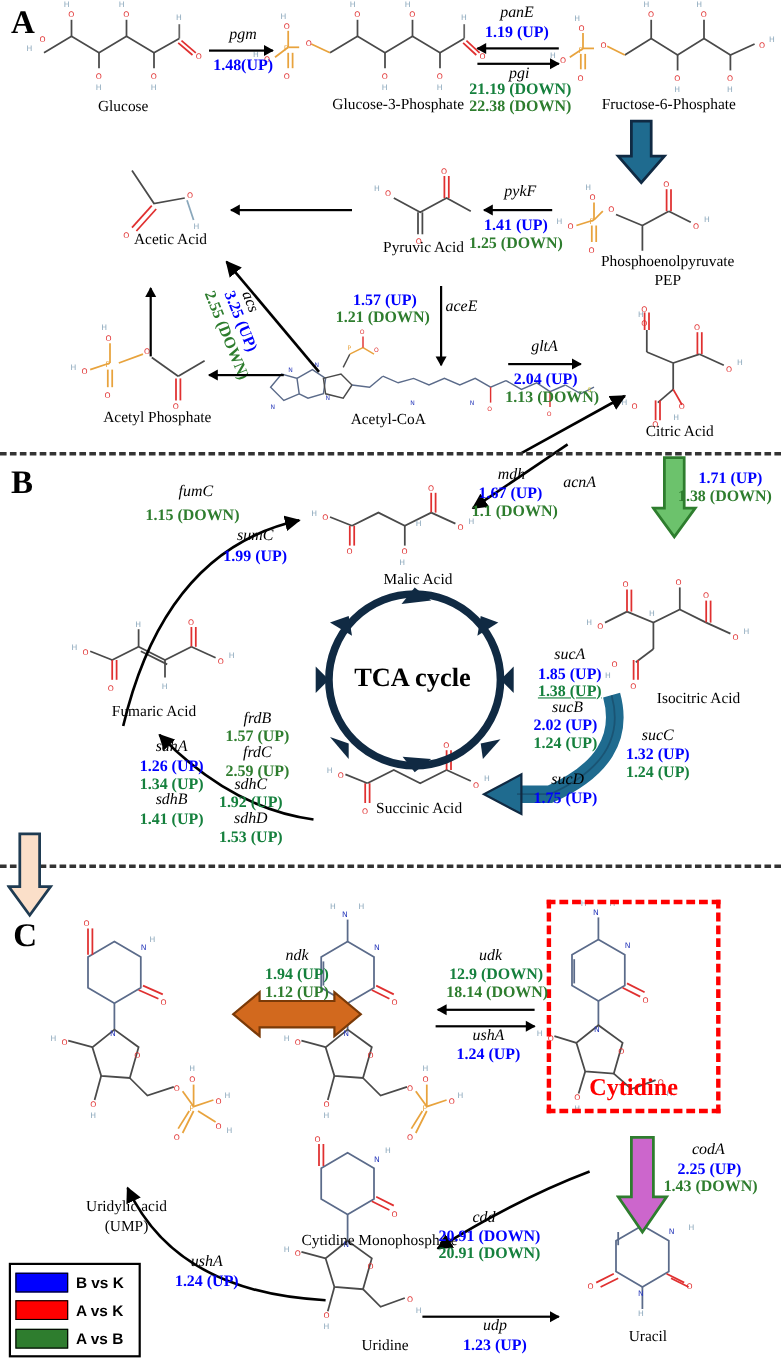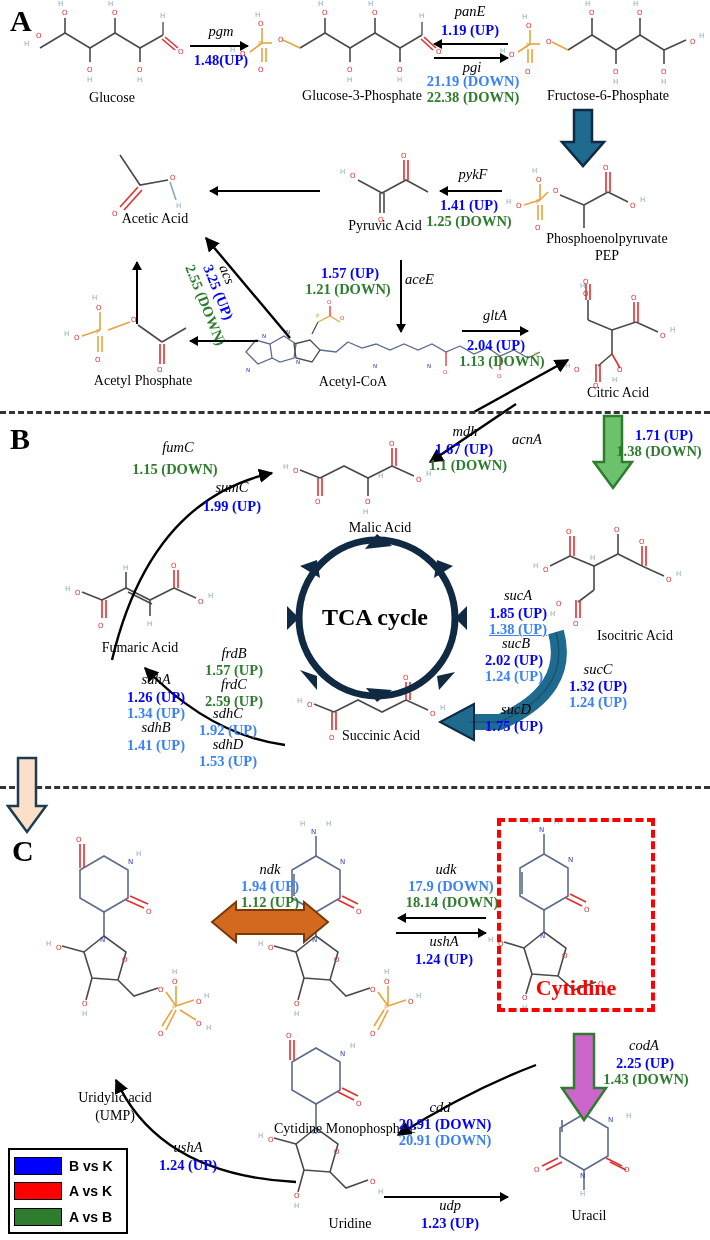--- a/index.html
+++ b/index.html
@@ -7,21 +7,21 @@
        font-family:"Liberation Serif",serif;color:#000;}
   .fig{position:absolute;left:0;top:0;width:710px;height:1240px;}
 
   
   .abs{position:absolute;}
   .panel-letter{font-family:"Liberation Serif",serif;font-weight:bold;font-size:30px;line-height:1;}
   .cname{font-size:14px;line-height:1.1;text-align:center;white-space:nowrap;}
   .gene{font-style:italic;font-size:14.5px;line-height:1.05;text-align:center;white-space:nowrap;}
   .val{font-weight:bold;font-size:14.5px;line-height:1.08;text-align:center;white-space:nowrap;}
   .bk{color:#0000ff;}
-  .ak{color:#3b82f6;}
+  .ak{color:#15803d;}
   .ab{color:#2e7d2e;}
 
   
   .arrow{position:absolute;background:#000;height:2px;}
   .arrow:after{content:"";position:absolute;right:-1px;top:50%;
      transform:translateY(-50%);
      border-left:9px solid #000;border-top:5px solid transparent;border-bottom:5px solid transparent;}
   .arrow.left:after{left:-1px;right:auto;border-left:0;border-right:9px solid #000;}
   .arrowv{position:absolute;background:#000;width:2px;}
   .arrowv:after{content:"";position:absolute;left:50%;bottom:-1px;transform:translateX(-50%);
@@ -696,21 +696,21 @@
 <div id="cytidine-label">Cytidine</div>
 
 <svg class="abs" style="left:210px;top:900px;" width="120" height="44">
   <polygon points="26,10 26,2 2,22 26,42 26,34 94,34 94,42 118,22 94,2 94,10" fill="#d2691e" stroke="#7a3a08" stroke-width="2"></polygon>
 </svg>
 <div class="gene abs" style="left:224px;top:862px;width:92px;">ndk</div>
 <div class="val ak abs" style="left:218px;top:879px;width:104px;">1.94 (UP)</div>
 <div class="val ab abs" style="left:218px;top:895px;width:104px;">1.12 (UP)</div>
 
 <div class="gene abs" style="left:406px;top:862px;width:80px;">udk</div>
-<div class="val ak abs" style="left:396px;top:879px;width:110px;">17.9 (DOWN)</div>
+<div class="val ak abs" style="left:396px;top:879px;width:110px;">12.9 (DOWN)</div>
 <div class="val ab abs" style="left:390px;top:895px;width:124px;">18.14 (DOWN)</div>
 <div class="arrow left" style="left:398px;top:917px;width:88px;"></div>
 <div class="arrow" style="left:396px;top:932px;width:90px;"></div>
 <div class="gene abs" style="left:404px;top:934px;width:80px;">ushA</div>
 <div class="val bk abs" style="left:398px;top:952px;width:92px;">1.24 (UP)</div>
 
 <svg class="abs" style="left:560px;top:1032px;" width="54" height="92">
   <polygon points="14,2 34,2 34,56 46,56 24,88 2,56 14,56" fill="#cc66cc" stroke="#2e7d2e" stroke-width="2.5"></polygon>
 </svg>
 <div class="gene abs" style="left:604px;top:1038px;width:80px;">codA</div>

